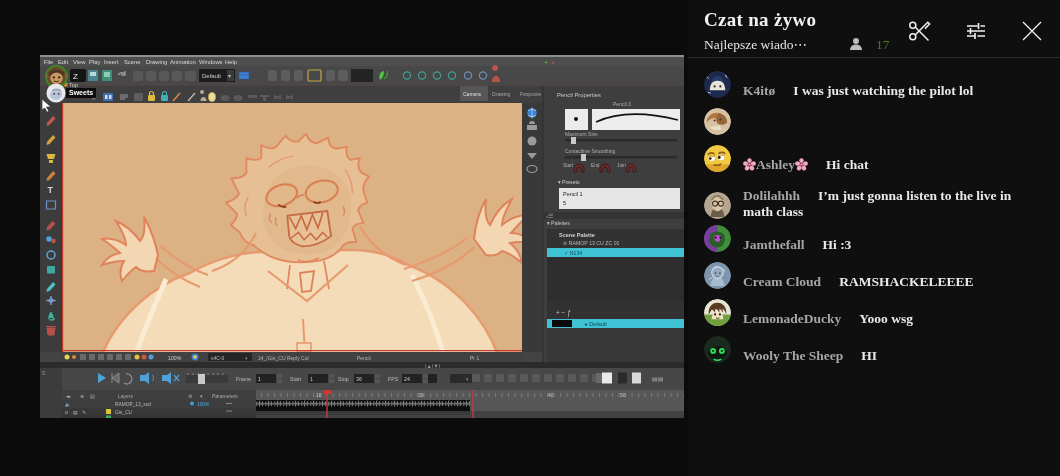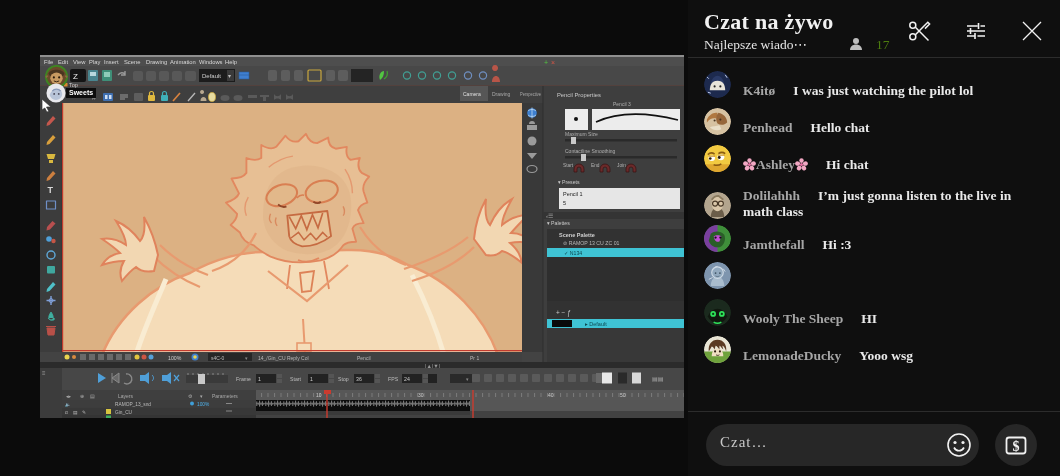--- a/index.html
+++ b/index.html
@@ -2,21 +2,21 @@
 <html><head>
 <meta charset="utf-8">
 <style>
 *{margin:0;padding:0;box-sizing:border-box}
 html,body{width:1060px;height:476px;background:#000;overflow:hidden}
 body{position:relative;font-family:"Liberation Serif",serif}
 #video{position:absolute;left:0;top:0;width:688px;height:476px;background:#0b0b0b;overflow:hidden}
 #win{position:absolute;left:40px;top:57px;width:644px;height:361px;background:#424242}
 #chat{position:absolute;left:688px;top:0;width:372px;height:476px;background:#0f0f0f;color:#fff;overflow:hidden}
 #chathead{position:absolute;left:0;top:0;width:372px;height:58px;border-bottom:1px solid #2c2c2c}
-#chathead h1{position:absolute;left:16px;top:9px;font-size:22px;font-weight:700;color:#f1f1f1;letter-spacing:.3px}
+#chathead h1{position:absolute;left:16px;top:9px;font-size:19px;font-weight:700;color:#f1f1f1;letter-spacing:.3px}
 #subrow{position:absolute;left:16px;top:36px;font-size:13.5px;color:#e5e5e5}
 #cnt{position:absolute;left:188px;top:37px;font-size:13.5px;color:#4d7c0f}
 .hicon{position:absolute;top:19px;color:#eee}
 #msgs{position:absolute;left:0;top:66px;width:372px}
 .m{position:relative;padding:5px 24px 5px 16px;display:flex;align-items:flex-end}
 .av{flex:none;width:27px;height:27px;border-radius:50%;margin:0 12px 0 0;overflow:hidden}
 .mt{font-size:13.5px;line-height:15.5px;padding-top:6px;color:#e9e9e9;font-weight:700;word-wrap:break-word}
 .un{color:#a6a6a6;font-weight:700;margin-right:9px}
 .msep{width:9px;display:inline-block}
 #inputbar{position:absolute;left:0;top:411px;width:372px;height:65px;border-top:1px solid #2c2c2c}
@@ -447,21 +447,20 @@
       </div>
     <div class="m">
         <svg class="av" viewBox="0 0 28 28">
           <circle cx="14" cy="14" r="14" fill="#d6c2a2"></circle>
           <path d="M3 12c2-5 7-8 11-7l-1 6c-4-1-7 0-10 4z" fill="#b07840"></path>
           <path d="M15 5c5 1 9 5 9 10-3 3-7 3-10 1-2-3-2-8 1-11z" fill="#96663a"></path>
           <path d="M6 20c3 3 8 4 12 2l-2-4c-3 1-7 1-10 2z" fill="#e9dfc9"></path>
           <circle cx="11" cy="13" r="1.1" fill="#4a3520"></circle>
           <circle cx="17" cy="12" r="1.1" fill="#4a3520"></circle>
         </svg>
-      <div class="mt"><span class="un">Penhead</span><span class="msep"></span>Hello chat</div>
       </div>
     <div class="m">
         <svg class="av" viewBox="0 0 28 28">
           <circle cx="14" cy="14" r="14" fill="#f2ca41"></circle>
           <path d="M0 20h28v8H0z" fill="#dfa72f"></path>
           <path d="M4 10c2-2 5-2 7-0.5M15 9c2-1.5 5-1.5 7 0" stroke="#8a5c13" stroke-width="1.7" fill="none"></path>
           <ellipse cx="8" cy="13.5" rx="3.4" ry="3" fill="#fff"></ellipse>
           <ellipse cx="17.5" cy="12.5" rx="3.6" ry="3.2" fill="#fff"></ellipse>
           <circle cx="6.5" cy="14" r="1.4" fill="#2a1a08"></circle>
           <circle cx="15.8" cy="13" r="1.5" fill="#2a1a08"></circle>
@@ -513,57 +512,41 @@
     <div class="m">
         <svg class="av" viewBox="0 0 28 28">
           <circle cx="14" cy="14" r="14" fill="#7e95ae"></circle>
           <path d="M7 25c0-6 3-10 7-10s7 4 7 10z" fill="#a9bccd"></path>
           <circle cx="14" cy="11" r="6" fill="#92a9be" stroke="#cdd9e4" stroke-width="1.2"></circle>
           <path d="M9 8c1-2 3-3.5 5-3.5M5 18l4-2M20 7l2 3" stroke="#cdd9e4" stroke-width="1" fill="none"></path>
           <circle cx="12" cy="11.5" r="0.9" fill="#3c5062"></circle>
           <circle cx="16.5" cy="11.5" r="0.9" fill="#3c5062"></circle>
           <path d="M12 14.5c1.3 0.8 2.8 0.8 4 0" stroke="#556a7e" stroke-width="0.9" fill="none"></path>
         </svg>
+      <div class="mt"><span class="un">Cream Cloud</span><span class="msep"></span>RAMSHACKELEEEE</div>
+      </div>
+    <div class="m">
+        <svg class="av" viewBox="0 0 28 28">
+          <circle cx="14" cy="14" r="14" fill="#e9e5d5"></circle>
+          <path d="M0 16h28v12H0z" fill="#6fa23c"></path>
+          <path d="M8 21c0-5 2.5-8 6-8s6 3 6 8z" fill="#f0dfc2"></path>
+          <path d="M5 16c-1-7 3-12 9-12 6 0 10 5 9 12-1-4-3-6-4-6l1 4c-2-2-3-4-4-4l0 4c-1-2-3-4-4-4l-1 4c-1-2-2-3-3-3z" fill="#5b3a22"></path>
+          <circle cx="11.5" cy="16" r="1.1" fill="#2a1a0e"></circle>
+          <circle cx="16.5" cy="16" r="1.1" fill="#2a1a0e"></circle>
+          <path d="M12.5 19.5c1 0.8 2.5 0.8 3.5 0" stroke="#2a1a0e" stroke-width="0.9" fill="none"></path>
+        </svg>
+      <div class="mt"><span class="un">LemonadeDucky</span><span class="msep"></span>Yooo wsg</div>
       </div>
     <div class="m">
         <svg class="av" viewBox="0 0 28 28">
           <circle cx="14" cy="14" r="14" fill="#14201675"></circle>
           <circle cx="14" cy="14" r="14" fill="#1b2a1e"></circle>
           <path d="M4 18c2-5 6-8 10-8s8 3 10 8c-2 5-6 7-10 7s-8-2-10-7z" fill="#10180f"></path>
           <circle cx="9.5" cy="15.5" r="3" fill="#2ee25a"></circle>
           <circle cx="18.5" cy="15.5" r="3" fill="#2ee25a"></circle>
           <circle cx="9.5" cy="15.5" r="1.2" fill="#0c3a14"></circle>
           <circle cx="18.5" cy="15.5" r="1.2" fill="#0c3a14"></circle>
           <path d="M10 24c2.5 1.5 5.5 1.5 8 0" stroke="#2ee25a" stroke-width="1.4" fill="none"></path>
         </svg>
       <div class="mt"><span class="un">Wooly The Sheep</span><span class="msep"></span>HI</div>
       </div>
-    <div class="m">
-        <svg class="av" viewBox="0 0 28 28">
-          <circle cx="14" cy="14" r="14" fill="#e9e5d5"></circle>
-          <path d="M0 16h28v12H0z" fill="#6fa23c"></path>
-          <path d="M8 21c0-5 2.5-8 6-8s6 3 6 8z" fill="#f0dfc2"></path>
-          <path d="M5 16c-1-7 3-12 9-12 6 0 10 5 9 12-1-4-3-6-4-6l1 4c-2-2-3-4-4-4l0 4c-1-2-3-4-4-4l-1 4c-1-2-2-3-3-3z" fill="#5b3a22"></path>
-          <circle cx="11.5" cy="16" r="1.1" fill="#2a1a0e"></circle>
-          <circle cx="16.5" cy="16" r="1.1" fill="#2a1a0e"></circle>
-          <path d="M12.5 19.5c1 0.8 2.5 0.8 3.5 0" stroke="#2a1a0e" stroke-width="0.9" fill="none"></path>
-        </svg>
-      <div class="mt"><span class="un">LemonadeDucky</span><span class="msep"></span>Yooo wsg</div>
-      </div>
-  </div>
-  <div id="inputbar">
-    <div id="pill">
-      <div class="ph">Czat…</div>
-      <svg id="smiley" width="28" height="28" viewBox="0 0 28 28" fill="none">
-          <circle cx="14" cy="14" r="11" stroke="#f1f1f1" stroke-width="1.6"></circle>
-          <circle cx="10" cy="11.5" r="1.6" fill="#f1f1f1"></circle>
-          <circle cx="18" cy="11.5" r="1.6" fill="#f1f1f1"></circle>
-          <path d="M9 16.5c1.2 2.2 3 3.3 5 3.3s3.8-1.1 5-3.3" stroke="#f1f1f1" stroke-width="1.6"></path>
-        </svg>
-    </div>
-    <div id="dollar">
-      <svg width="42" height="42" viewBox="0 0 42 42">
-          <rect x="11.5" y="13.5" width="19" height="16" rx="2.5" fill="none" stroke="#f1f1f1" stroke-width="1.8"></rect>
-          <text x="21" y="27" font-size="14" font-weight="bold" fill="#f1f1f1" text-anchor="middle" font-family="Liberation Serif,serif">$</text>
-        </svg>
-    </div>
   </div>
 </div>
 
 </body></html>

